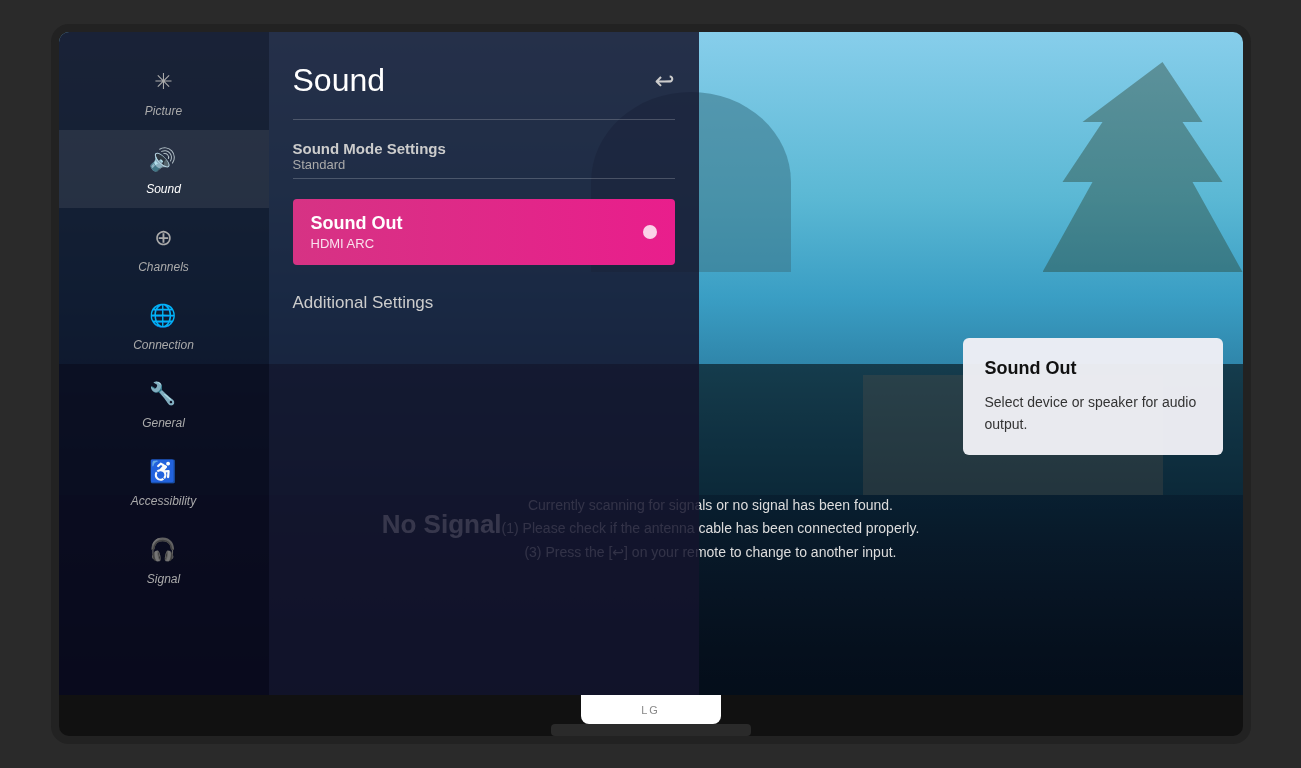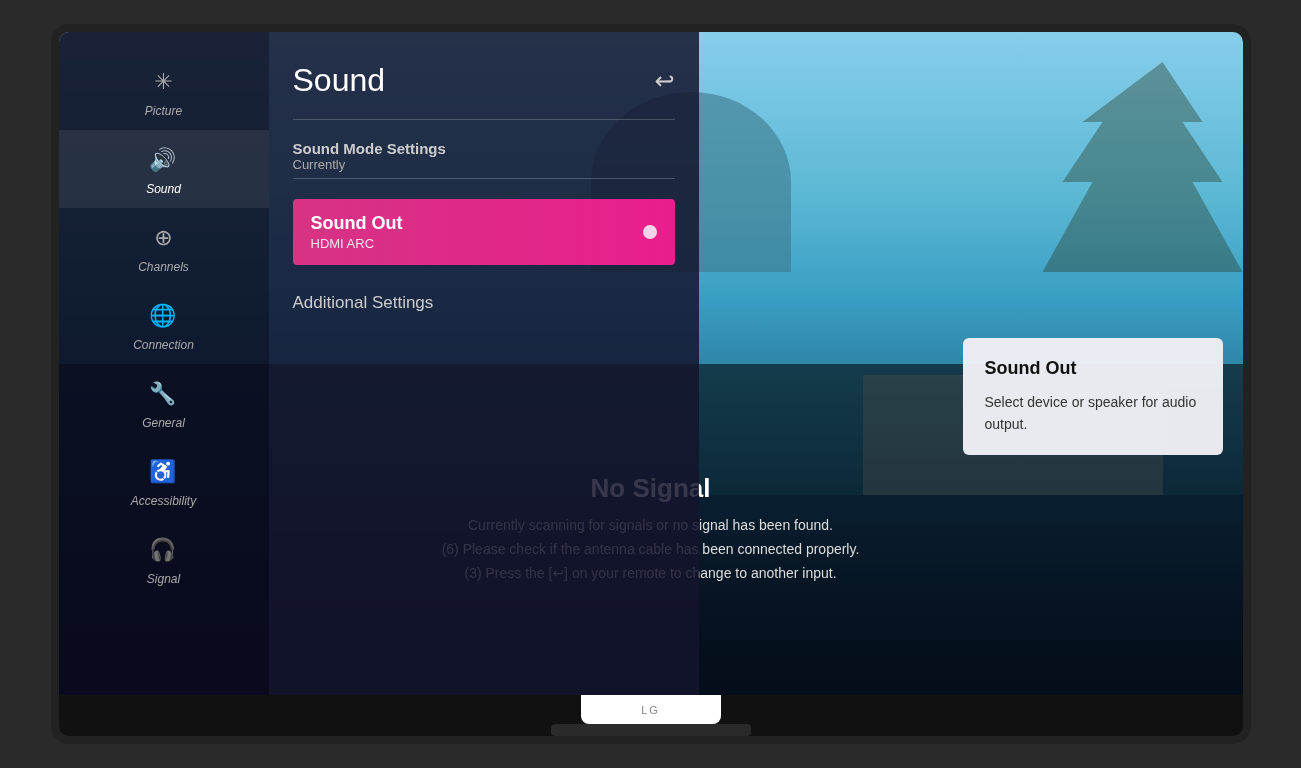--- a/index.html
+++ b/index.html
@@ -81,21 +81,21 @@
     
     .no-signal-overlay {
       position: absolute;
       bottom: 0;
       left: 0;
       right: 0;
       height: 50%;
       background: rgba(0,0,0,0.55);
       z-index: 2;
       display: flex;
-      flex-direction: column;
+      flex-direction: row;
       align-items: center;
       justify-content: center;
       color: white;
       text-align: center;
       padding: 20px;
     }
 
     .no-signal-title {
       font-size: 26px;
       font-weight: bold;
@@ -336,21 +336,21 @@
   <div class="tv-screen">
 
     <div class="tv-bg"></div>
     <div class="tree-silhouette"></div>
     <div class="columns-area"></div>
 
     <div class="no-signal-overlay">
       <div class="no-signal-title">No Signal</div>
       <div class="no-signal-text">
         <div>Currently scanning for signals or no signal has been found.</div>
-        <div>(6) Please check if the antenna cable has been connected properly.</div>
+        <div>(1) Please check if the antenna cable has been connected properly.</div>
         <div>(3) Press the [↩] on your remote to change to another input.</div>
       </div>
     </div>
 
     <div class="sidebar">
       <div class="sidebar-item">
         <div class="icon">✳</div>
         <div class="label">Picture</div>
       </div>
       <div class="sidebar-item active">
@@ -381,21 +381,21 @@
 
     <div class="main-panel">
       <div class="panel-header">
         <div class="panel-title">Sound</div>
         <button class="back-btn">↩</button>
       </div>
       <div class="divider"></div>
 
       <div class="menu-item-group">
         <div class="menu-item-title">Sound Mode Settings</div>
-        <div class="menu-item-label">Currently</div>
+        <div class="menu-item-label">Standard</div>
       </div>
 
       <div class="divider"></div>
 
       <div class="menu-item-highlighted">
         <div class="item-title">Sound Out</div>
         <div class="item-sub">HDMI ARC</div>
         <div class="cursor-dot"></div>
       </div>
 

